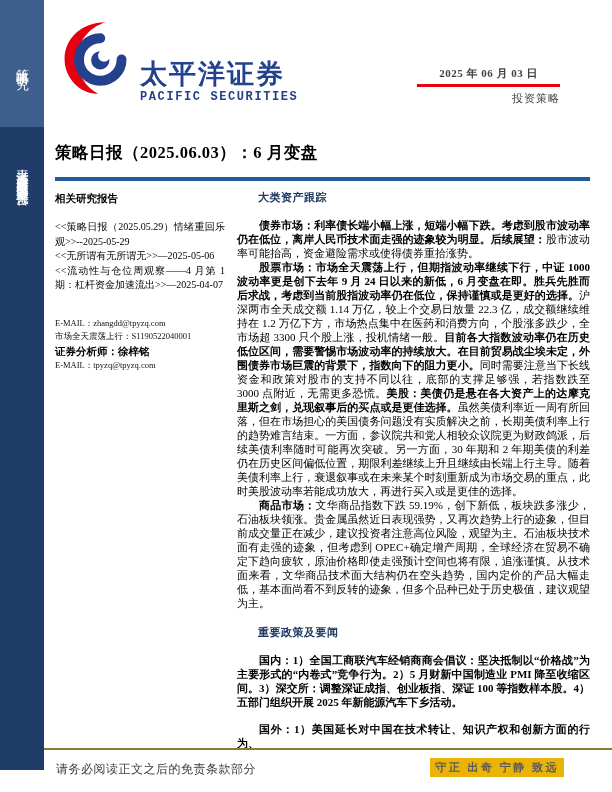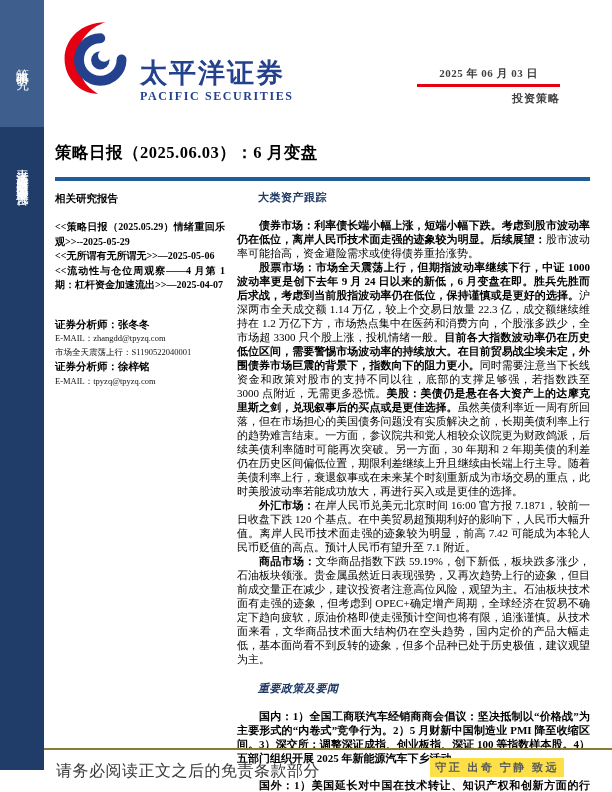--- a/index.html
+++ b/index.html
@@ -24,53 +24,53 @@
   .sidebar-bottom .vtext { margin-top:32px; letter-spacing:1.5px; font-size:12.5px; }
   
   .logo { position:absolute; left:60px; top:12px; display:flex; align-items:flex-end; }
   .logo-icon { width:76px; height:92px; }
   .logo-text { margin-left:4px; margin-top:22px; }
   .brand-cn {
     font-family:"Liberation Sans","DejaVu Sans",sans-serif;
     font-size:27px; font-weight:bold; color:#24418E; letter-spacing:2px; line-height:1.05;
   }
   .brand-en {
-    font-family:Liberation Serif, serif;
+    font-family:Liberation Mono, monospace;
     font-size:12px; font-weight:bold; color:#24418E; letter-spacing:1.6px; margin-top:2px;
   }
   .date-block { position:absolute; right:52px; top:56px; width:160px; text-align:right;margin-top:10px; }
   .date {
     font-size:11px; font-weight:bold; color:#3F3F3F; letter-spacing:0.5px;
     text-align:center; width:143px; margin-left:17px;
   }
   .red-rule { width:143px; height:3px; background:#E60012; margin:3px 0 4px 17px; }
-  .category { font-size:11px; font-weight:bold; color:#3F3F3F; letter-spacing:1px; }
+  .category { font-size:11px; font-weight:normal; color:#3F3F3F; letter-spacing:1px; }
   
   .title { position:absolute; left:55px; top:142px; margin:0; font-size:16.5px; font-weight:bold; letter-spacing:0.5px; }
   .title-rule { position:absolute; left:55px; top:177px; width:535px; height:4px; background:#1F5C99; }
   
   .columns { position:absolute; left:55px; top:190px; width:535px; display:flex; }
   .left-col { width:170px; flex:none; }
   .main-col { flex:1; margin-left:12px; }
   .related-header { font-size:10.5px; font-weight:bold; margin:2px 0 14px 0; }
-  .report { font-size:10px; font-weight:bold; line-height:1.45; margin:0; text-align:justify; }
+  .report { font-size:10px; font-weight:normal; line-height:1.45; margin:0; text-align:justify; }
   #analysts { margin-top:24px; }
   .a-role { font-size:10.5px; font-weight:bold; line-height:1.5; }
   .a-meta { font-size:8.5px; line-height:1.6; color:#111; }
   
   .sec-header { color:#1F3864; font-weight:bold; font-size:11px; margin:0 0 13px 21px; letter-spacing:0.5px; }
-  .sec-header.follow { margin-top:15px;font-style:italic; }
+  .sec-header.follow { margin-top:15px; }
   .para { margin:0; font-size:11px; line-height:14px; text-align:justify; text-indent:2em; }
   .para.space-before { margin-top:13px; }
   .para b { font-weight:bold; }
   
   .footer-rule { position:absolute; left:44px; top:748px; width:568px; height:2px; background:#8C7B33; }
-  .disclaimer { position:absolute; left:56px; top:761px; font-size:16px; color:#3a3a3a; letter-spacing:0.5px;text-align:center; }
+  .disclaimer { position:absolute; left:56px; top:761px; font-size:12px; color:#3a3a3a; letter-spacing:0.5px;text-align:center; }
   .motto {
-    position:absolute; right:48px; top:758px; background:#fde047; color:#595959;
+    position:absolute; right:48px; top:758px; background:#eab308; color:#595959;
     font-size:11px; font-weight:bold; letter-spacing:2.5px; padding:2px 5px;
   }
 </style>
 </head>
 <body>
 
 <div class="page">
 
   <aside class="sidebar">
     <div class="sidebar-top">
@@ -107,36 +107,34 @@
   <div class="columns">
     <aside class="left-col">
       <div class="related-header">相关研究报告</div>
       <div id="reports">
           <p class="report">&lt;&lt;策略日报（2025.05.29）情绪重回乐观&gt;&gt;--2025-05-29</p>
           <p class="report">&lt;&lt;无所谓有无所谓无&gt;&gt;—2025-05-06</p>
           <p class="report">&lt;&lt;流动性与仓位周观察——4 月第 1 期：杠杆资金加速流出&gt;&gt;—2025-04-07</p>
         </div>
       <div id="analysts">
           <div class="analyst">
-            <div class="a-role">证券分析师：张冬冬</div>
             <div class="a-meta">E-MAIL：zhangdd@tpyzq.com</div>
             <div class="a-meta">市场全天震荡上行：S1190522040001</div>
           </div>
           <div class="analyst">
             <div class="a-role">证券分析师：徐梓铭</div>
             <div class="a-meta">E-MAIL：tpyzq@tpyzq.com</div>
           </div>
         </div>
     </aside>
     <main class="main-col">
       <div id="sections">
           <div class="sec-header">大类资产跟踪</div>
           <p class="para"><b>债券市场：利率债长端小幅上涨，短端小幅下跌。考虑到股市波动率仍在低位，离岸人民币技术面走强的迹象较为明显。后续展望：</b><span>股市波动率可能抬高，资金避险需求或使得债券重拾涨势。</span></p>
           <p class="para"><b>股票市场：市场全天震荡上行，但期指波动率继续下行，中证 1000 波动率更是创下去年 9 月 24 日以来的新低，6 月变盘在即。胜兵先胜而后求战，考虑到当前股指波动率仍在低位，保持谨慎或是更好的选择。</b><span>沪深两市全天成交额 1.14 万亿，较上个交易日放量 22.3 亿，成交额继续维持在 1.2 万亿下方，市场热点集中在医药和消费方向，个股涨多跌少，全市场超 3300 只个股上涨，投机情绪一般。</span><b>目前各大指数波动率仍在历史低位区间，需要警惕市场波动率的持续放大。在目前贸易战尘埃未定，外围债券市场巨震的背景下，指数向下的阻力更小。</b><span>同时需要注意当下长线资金和政策对股市的支持不同以往，底部的支撑足够强，若指数跌至 3000 点附近，无需更多恐慌。</span><b>美股：美债仍是悬在各大资产上的达摩克里斯之剑，兑现叙事后的买点或是更佳选择。</b><span>虽然美债利率近一周有所回落，但在市场担心的美国债务问题没有实质解决之前，长期美债利率上行的趋势难言结束。一方面，参议院共和党人相较众议院更为财政鸽派，后续美债利率随时可能再次突破。另一方面，30 年期和 2 年期美债的利差仍在历史区间偏低位置，期限利差继续上升且继续由长端上行主导。随着美债利率上行，衰退叙事或在未来某个时刻重新成为市场交易的重点，此时美股波动率若能成功放大，再进行买入或是更佳的选择。</span></p>
-          <p class="para"><b>外汇市场：</b><span>在岸人民币兑美元北京时间 16:00 官方报 7.1871，较前一日收盘下跌 120 个基点。在中美贸易超预期利好的影响下，人民币大幅升值。离岸人民币技术面走强的迹象较为明显，前高 7.42 可能成为本轮人民币贬值的高点。预计人民币有望升至 7.1 附近。</span></p>
           <p class="para"><b>商品市场：</b><span>文华商品指数下跌 59.19%，创下新低，板块跌多涨少，石油板块领涨。贵金属虽然近日表现强势，又再次趋势上行的迹象，但目前成交量正在减少，建议投资者注意高位风险，观望为主。石油板块技术面有走强的迹象，但考虑到 OPEC+确定增产周期，全球经济在贸易不确定下趋向疲软，原油价格即使走强预计空间也将有限，追涨谨慎。从技术面来看，文华商品技术面大结构仍在空头趋势，国内定价的产品大幅走低，基本面尚看不到反转的迹象，但多个品种已处于历史极值，建议观望为主。</span></p>
           <div class="sec-header follow">重要政策及要闻</div>
           <p class="para"><b>国内：1）全国工商联汽车经销商商会倡议：坚决抵制以“价格战”为主要形式的“内卷式”竞争行为。2）5 月财新中国制造业 PMI 降至收缩区间。3）深交所：调整深证成指、创业板指、深证 100 等指数样本股。4）五部门组织开展 2025 年新能源汽车下乡活动。</b></p>
           <p class="para space-before"><b>国外：1）美国延长对中国在技术转让、知识产权和创新方面的行为、</b></p>
         </div>
     </main>
   </div>
 
   <div class="footer-rule"></div>
   <div class="disclaimer">请务必阅读正文之后的免责条款部分</div>

